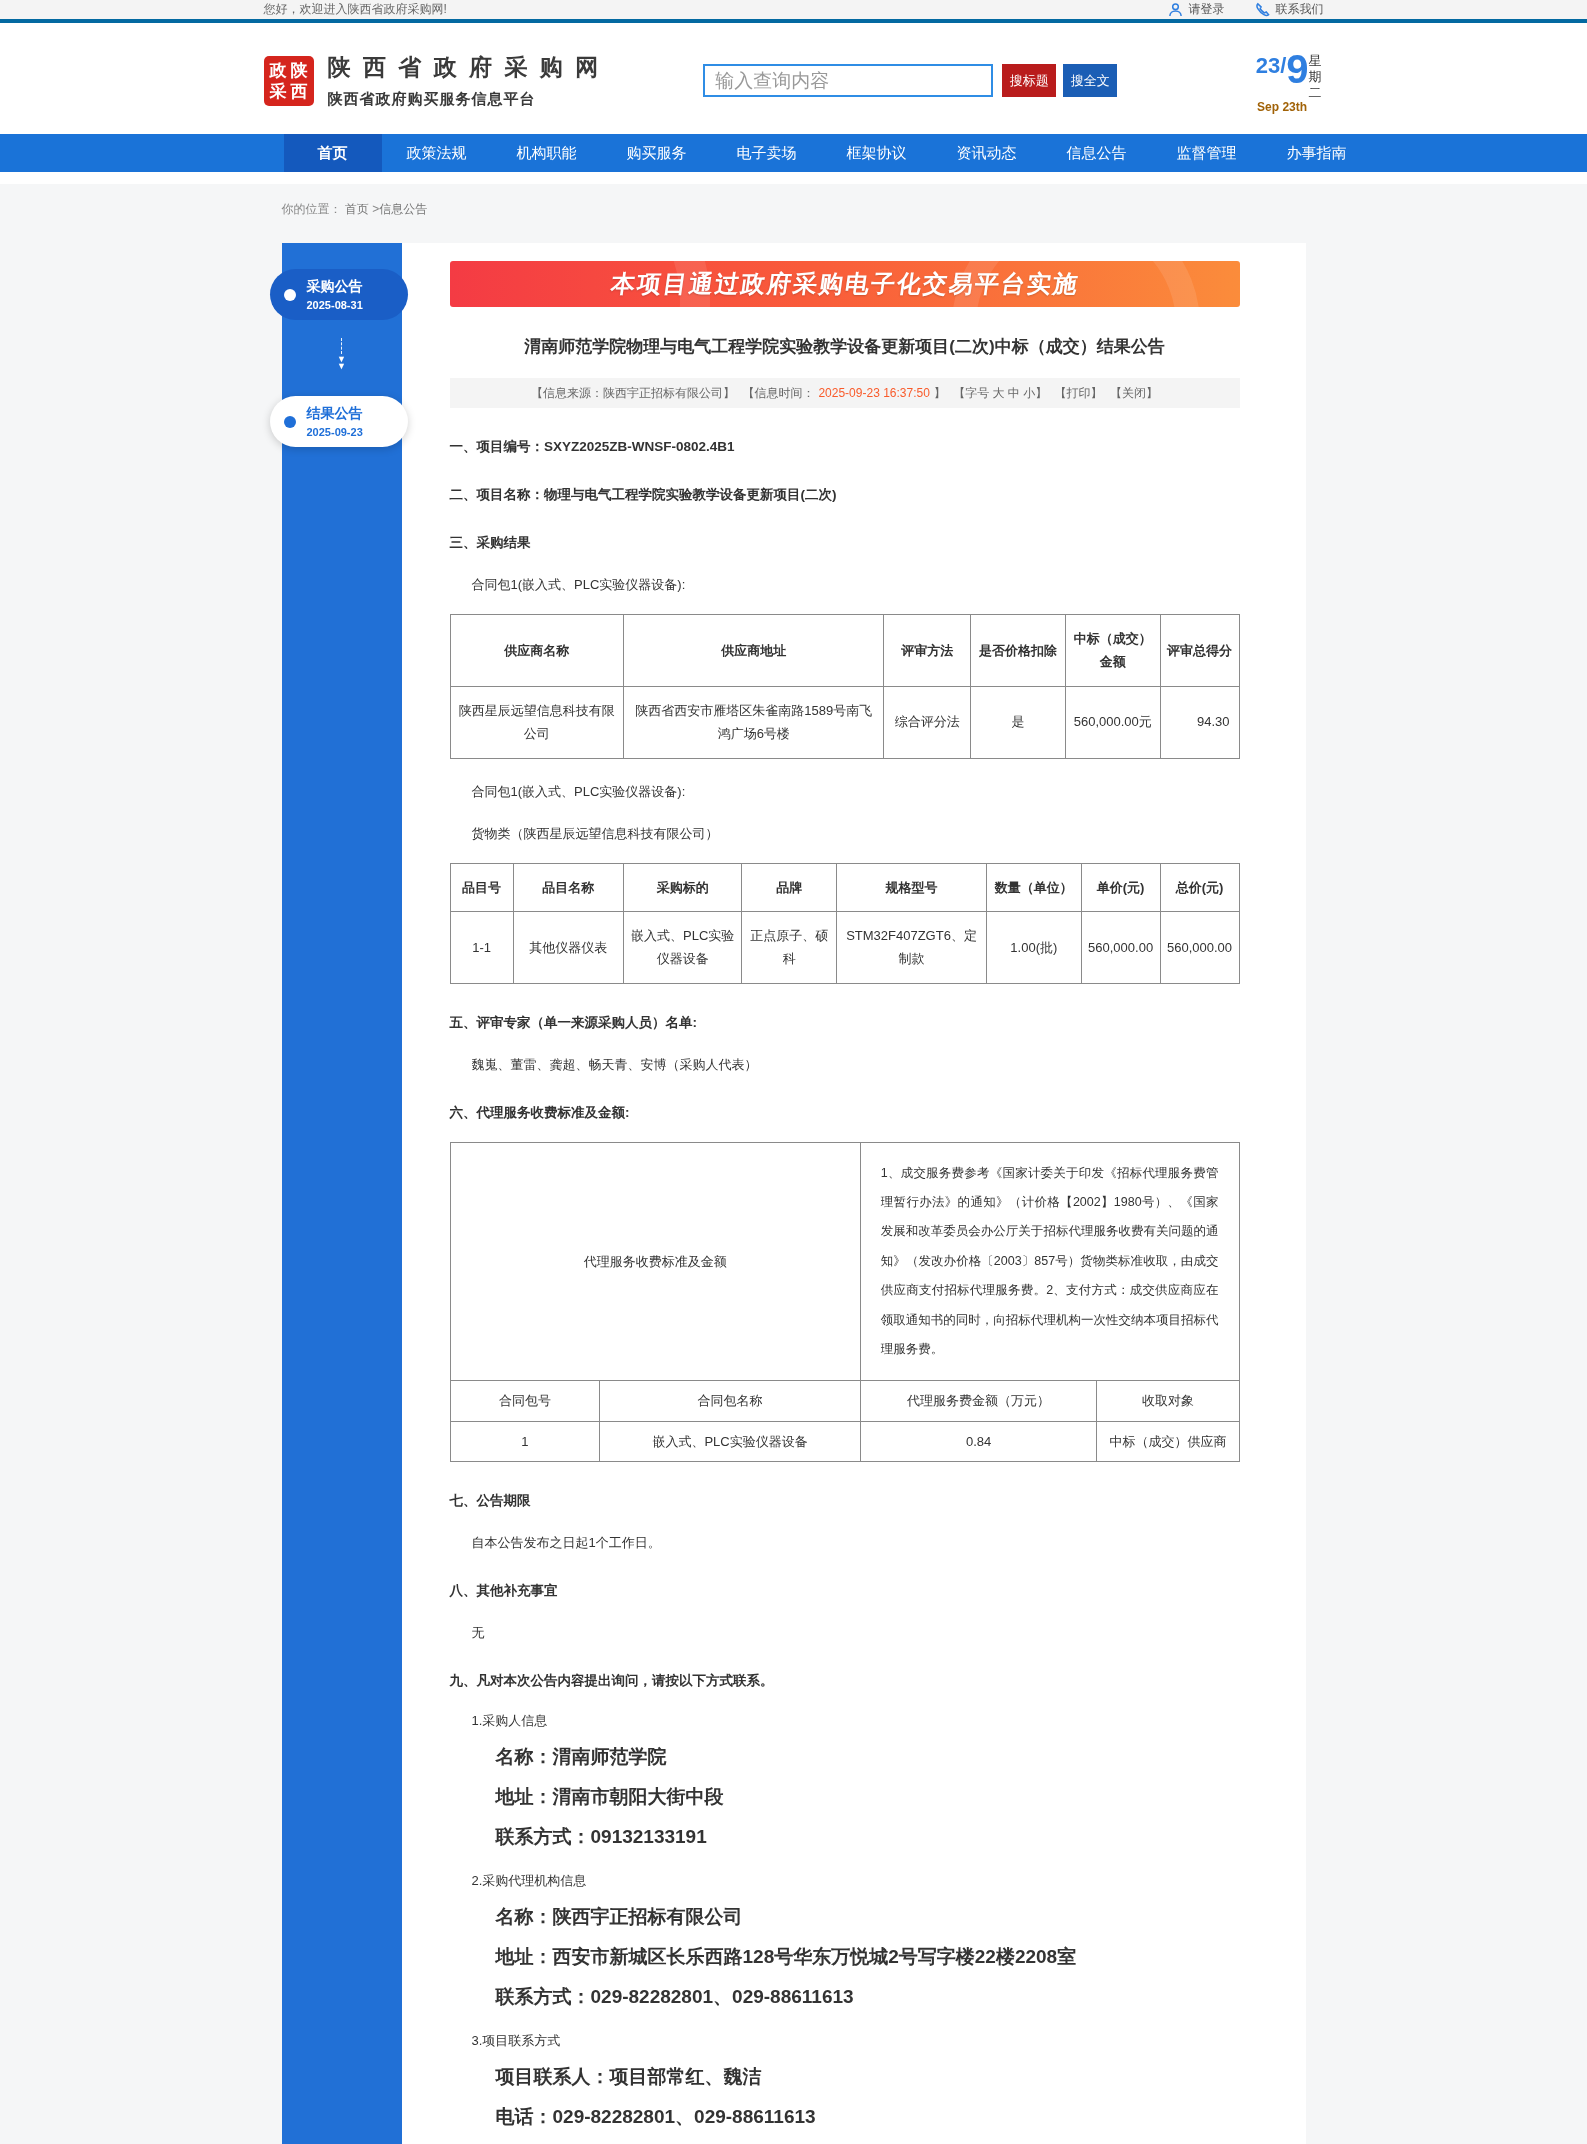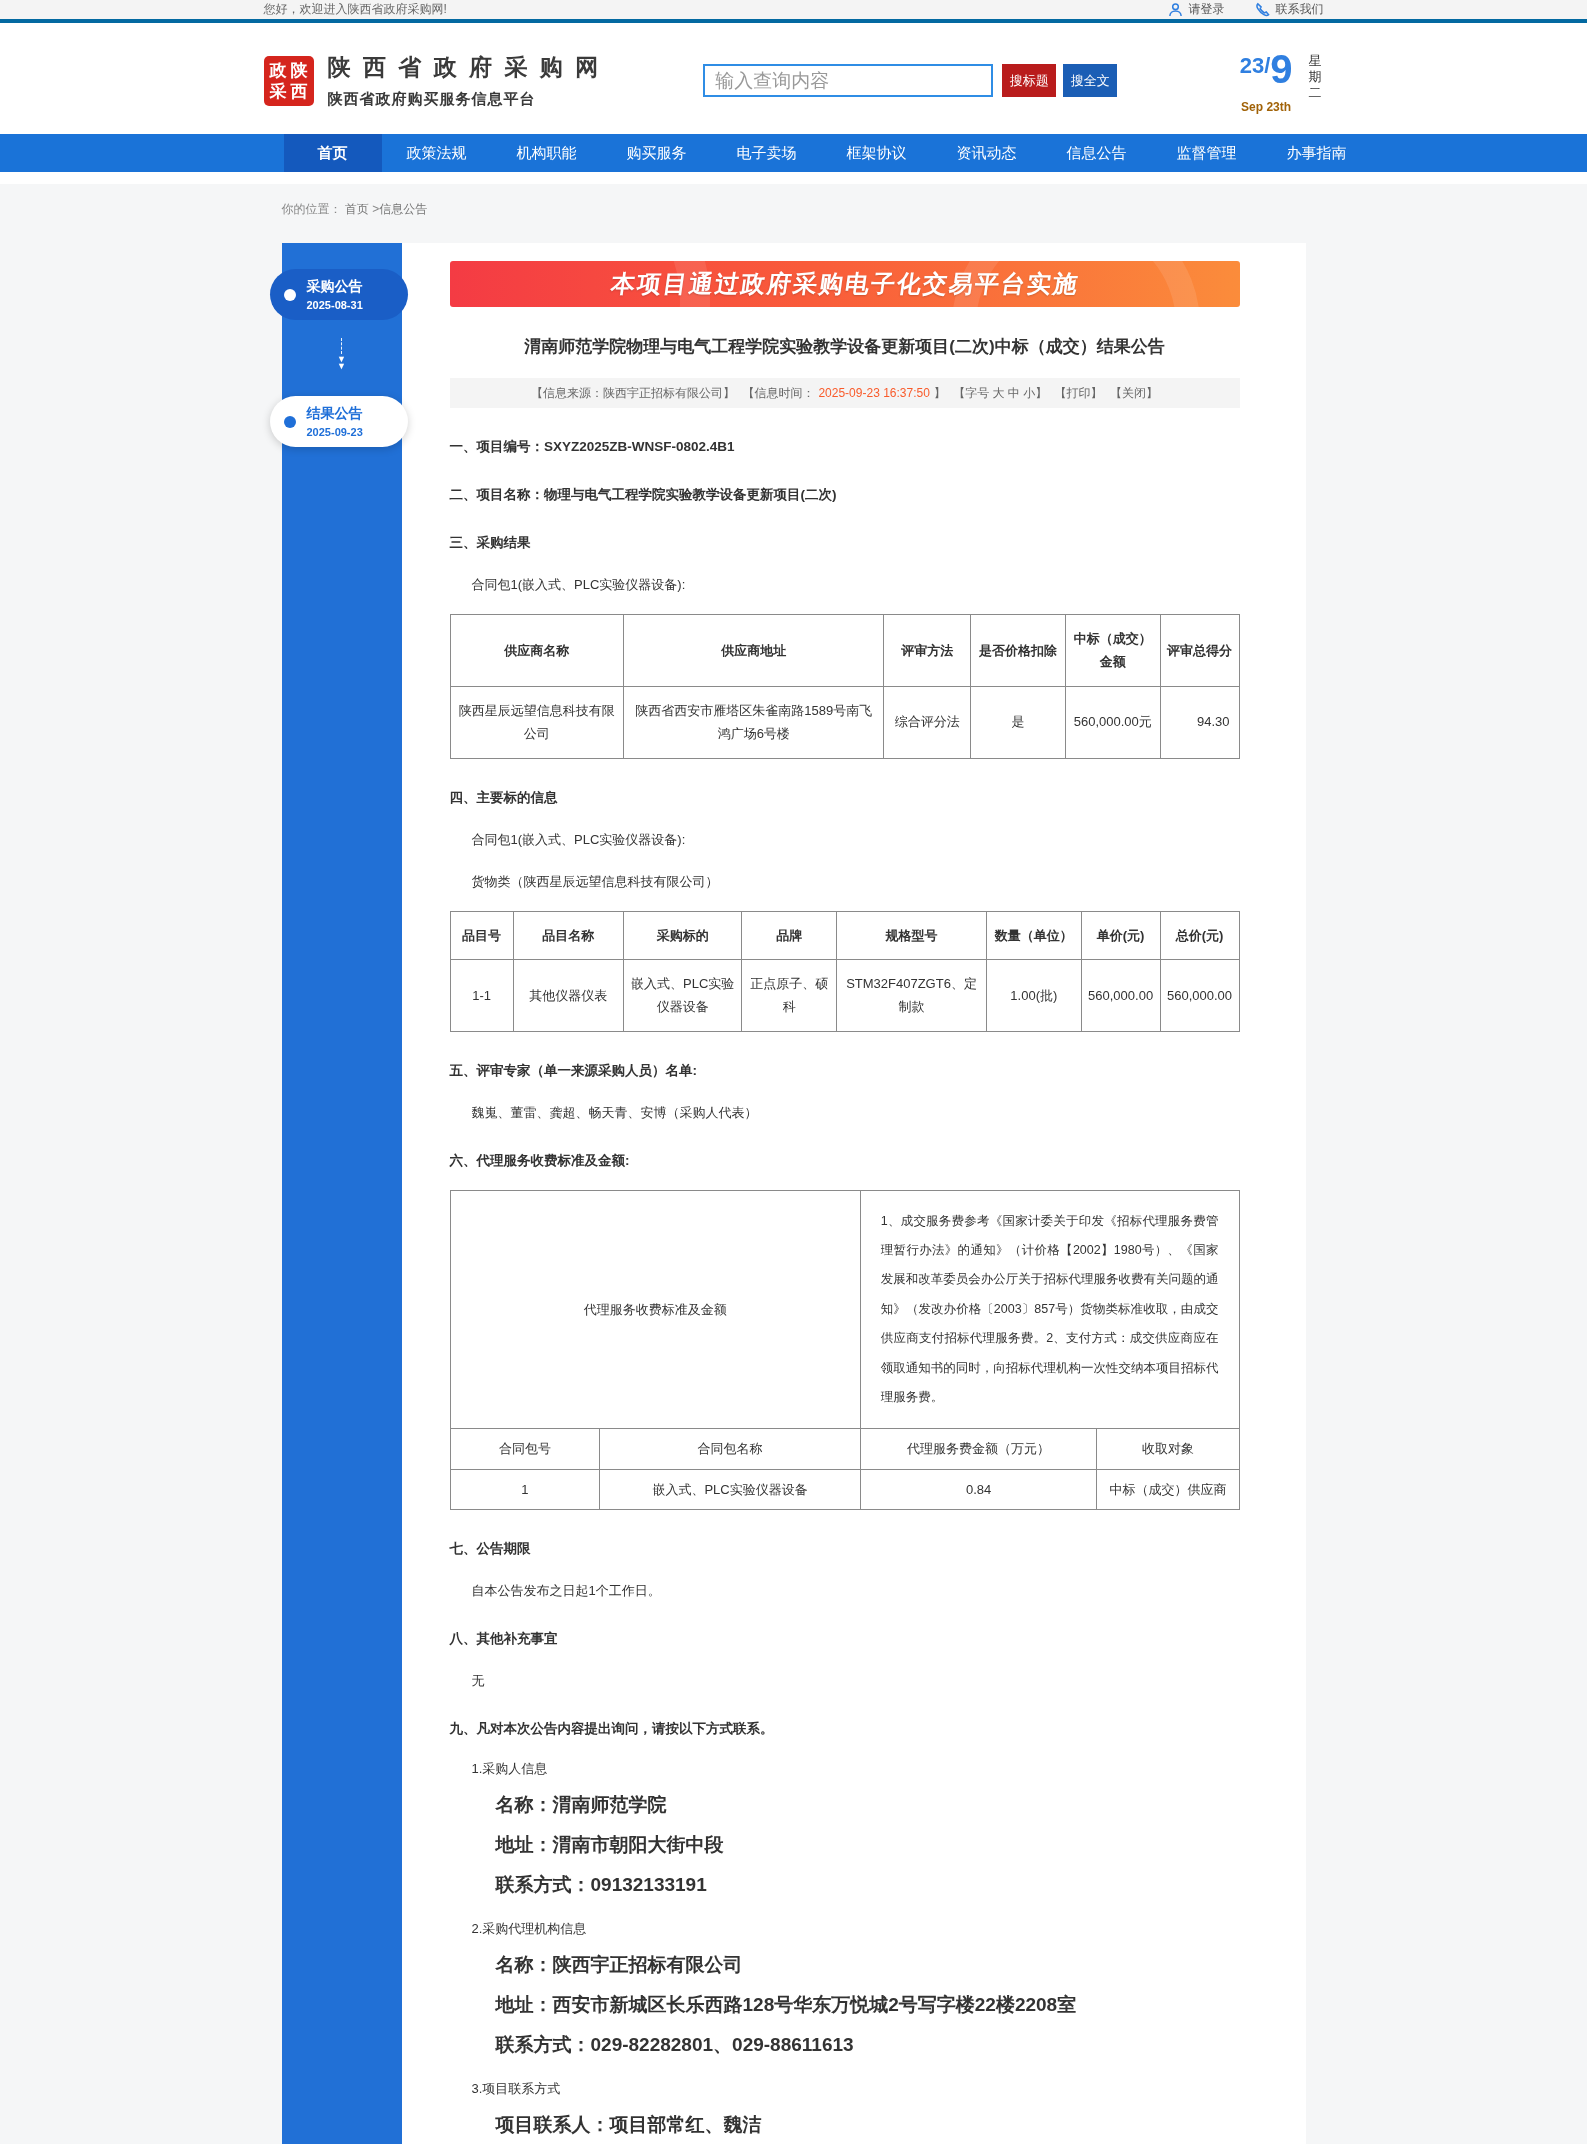--- a/index.html
+++ b/index.html
@@ -19,21 +19,21 @@
   .logo { width:50px; height:50px; background:#d5251d; border-radius:5px; display:grid; grid-template-columns:1fr 1fr; place-items:center; padding:4px; cursor:pointer; flex-shrink:0; }
   .logo span { color:#fff; font-weight:bold; font-size:17px; line-height:1; }
   .site-titles { margin-left:14px; }
   .site-name { font-size:23px; font-weight:bold; color:#3a3a3a; letter-spacing:3px; }
   .site-sub { font-size:15px; font-weight:bold; color:#3a3a3a; margin-top:7px; letter-spacing:1px; }
   .search { margin-left:102px; display:flex; align-items:center; }
   .search input { width:290px; height:33px; border:2px solid #2f8de5; padding:0 10px; font-size:19px; color:#333; outline:none; background:#fff; }
   .search input::placeholder { color:#999; }
   .btn-t { margin-left:9px; width:54px; height:33px; background:#b91c1c; color:#fff; font-size:13px; border:none; cursor:pointer; }
   .btn-f { margin-left:7px; width:54px; height:33px; background:#1b5eb5; color:#fff; font-size:13px; border:none; cursor:pointer; }
-  .datebox { margin-left:auto; display:flex; align-items:flex-start; gap:16px; }
+  .datebox { margin-left:auto; display:flex; align-items:flex-start; }
   .d-num { text-align:center; }
   .d-23 { color:#2f7fe0; font-weight:bold; font-size:22px; vertical-align:10px; }
   .d-9 { color:#2f7fe0; font-weight:bold; font-size:40px; }
   .d-en { color:#a16207; font-size:12px; font-weight:bold; margin-top:8px; }
   .weekday { font-size:13px; color:#333; width:15px; line-height:16px; word-break:break-all; padding-top:6px; }
 
   
   .nav { background:#1a73d8; height:38px; }
   .nav-in { width:1060px; margin:0 auto; display:flex; height:100%; padding-left:20px; }
   .nav-item { color:#fff; font-size:15px; line-height:38px; padding:0 25px; cursor:pointer; white-space:nowrap; }
@@ -226,21 +226,20 @@
           <td>陕西星辰远望信息科技有限公司</td>
           <td>陕西省西安市雁塔区朱雀南路1589号南飞鸿广场6号楼</td>
           <td>综合评分法</td>
           <td>是</td>
           <td>560,000.00元</td>
           <td class="tr-right">94.30</td>
         </tr>
       </tbody>
         </table>
 
-      <div class="sec">四、主要标的信息</div>
       <div class="sub">合同包1(嵌入式、PLC实验仪器设备):</div>
       <div class="sub">货物类（陕西星辰远望信息科技有限公司）</div>
 
       <table>
         <colgroup>
             <col style="width:8%">
             <col style="width:14%">
             <col style="width:15%">
             <col style="width:12%">
             <col style="width:19%">

